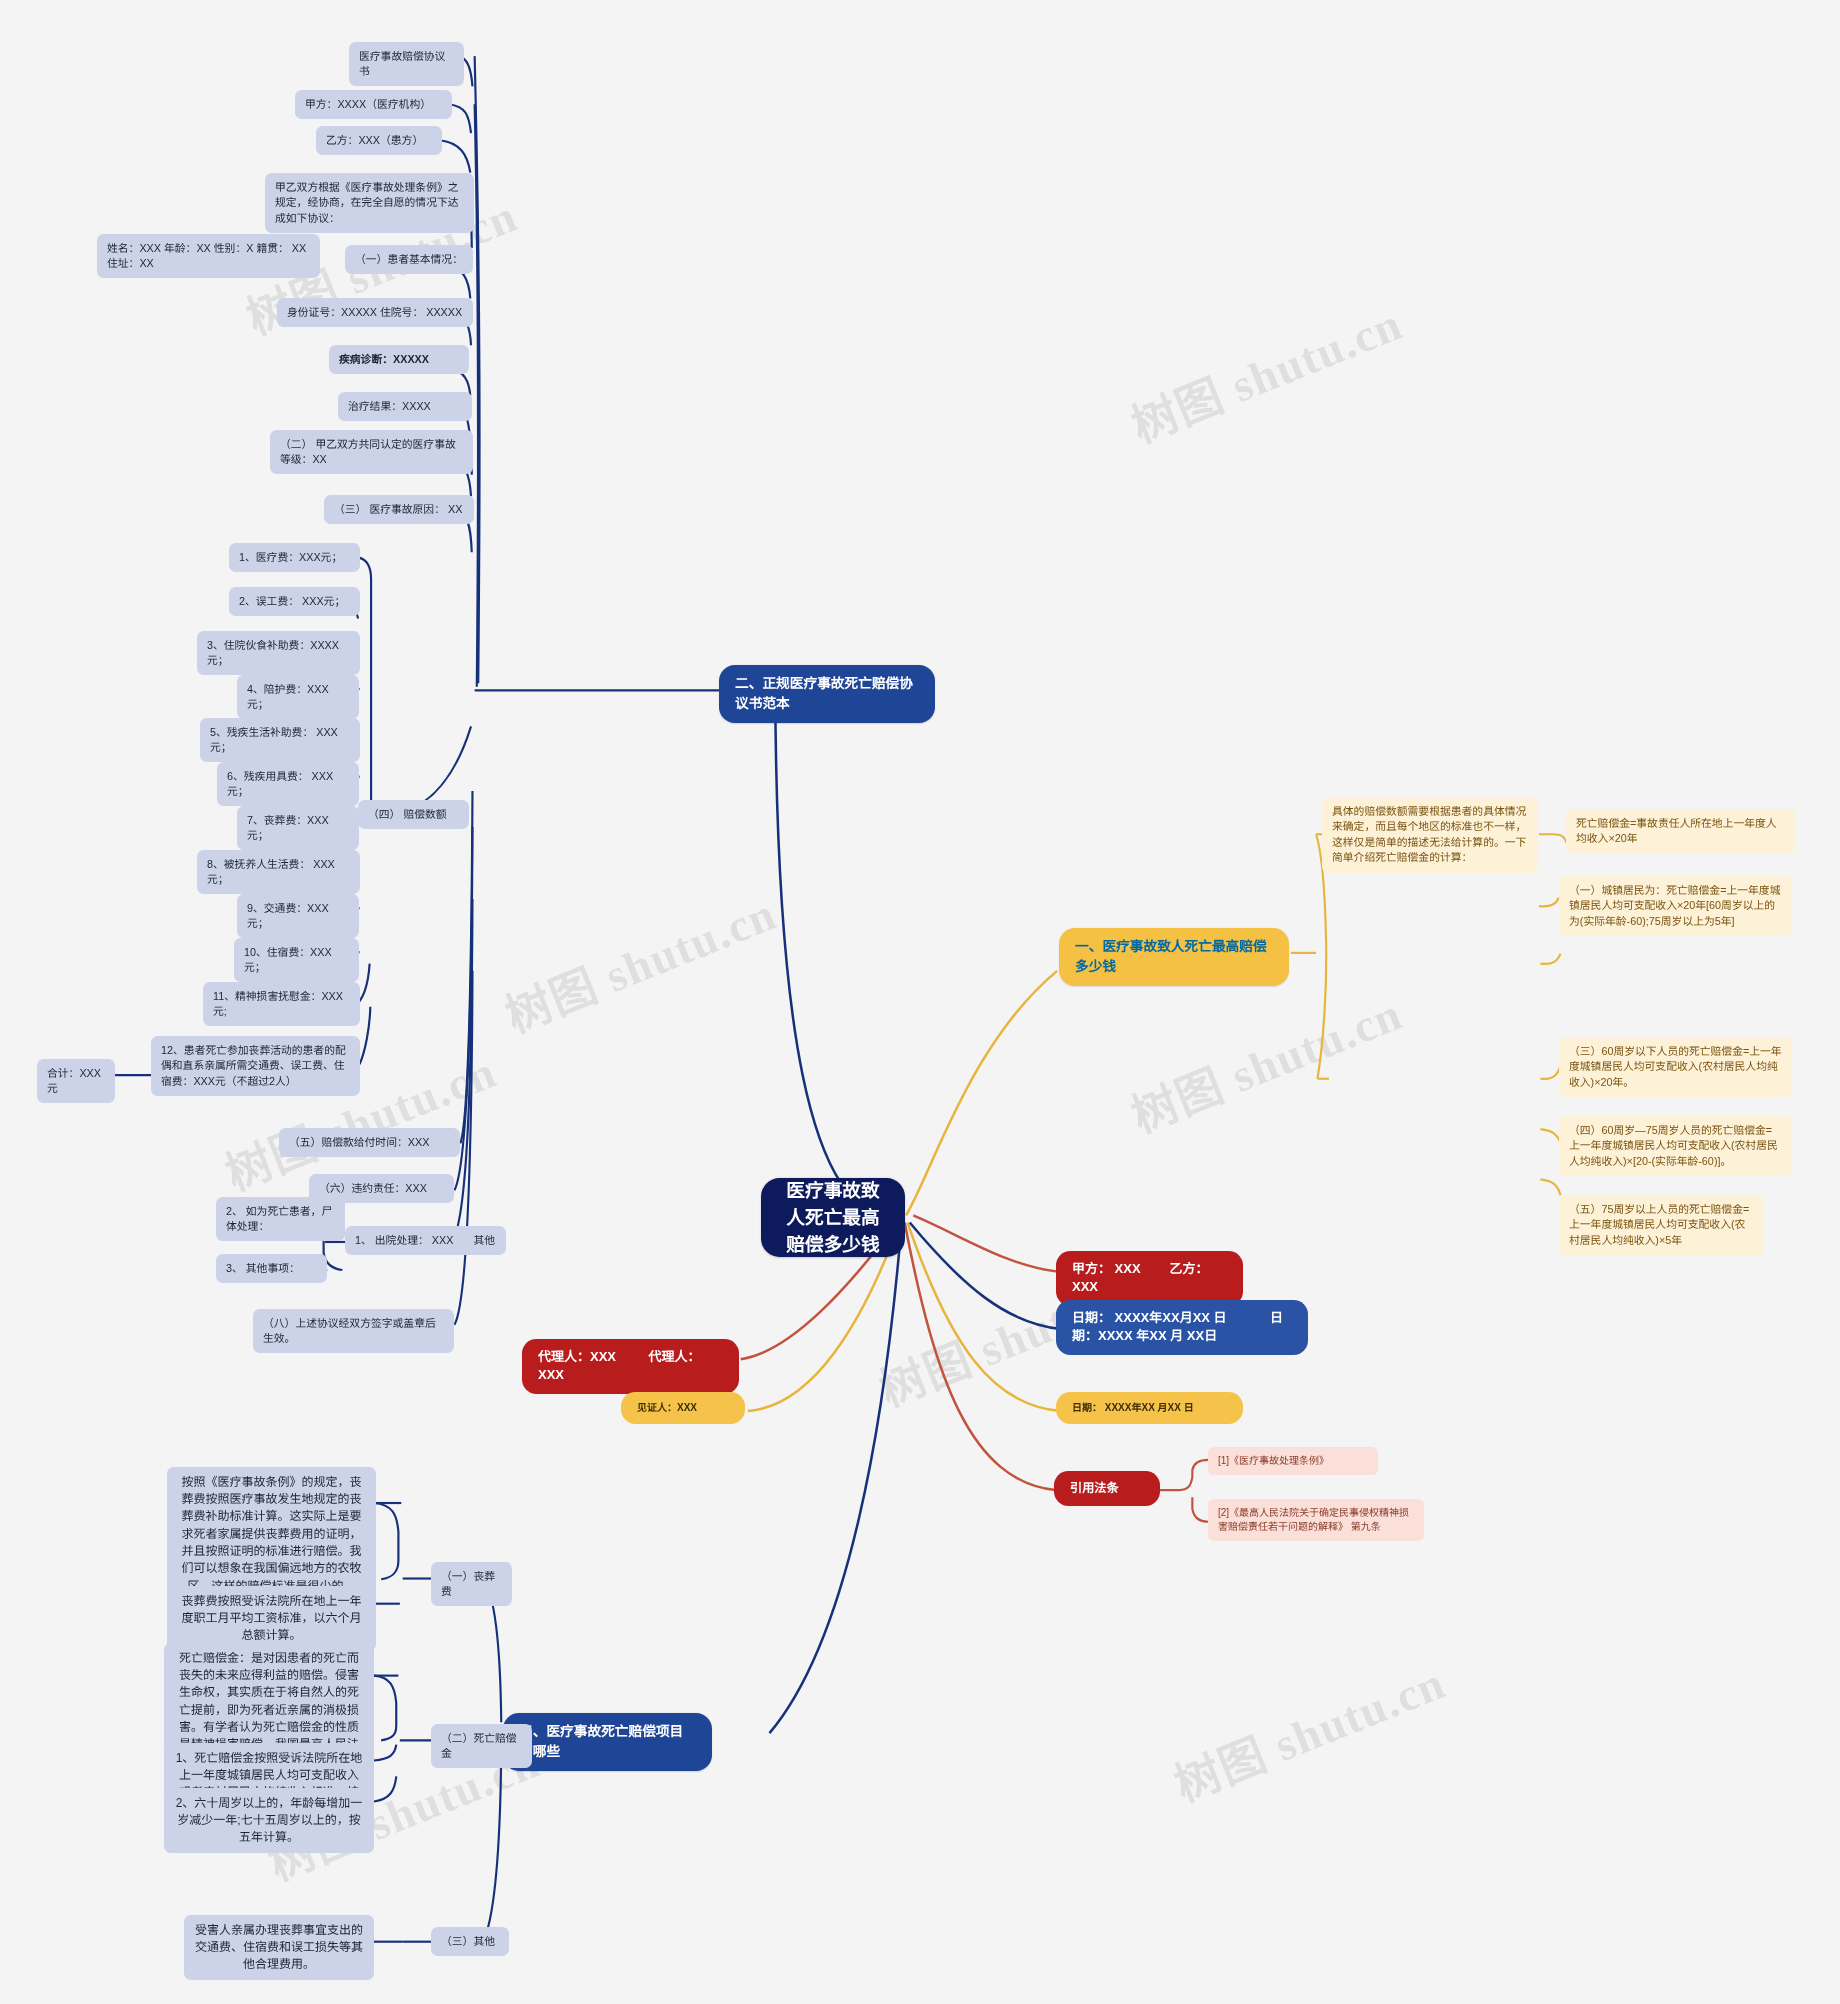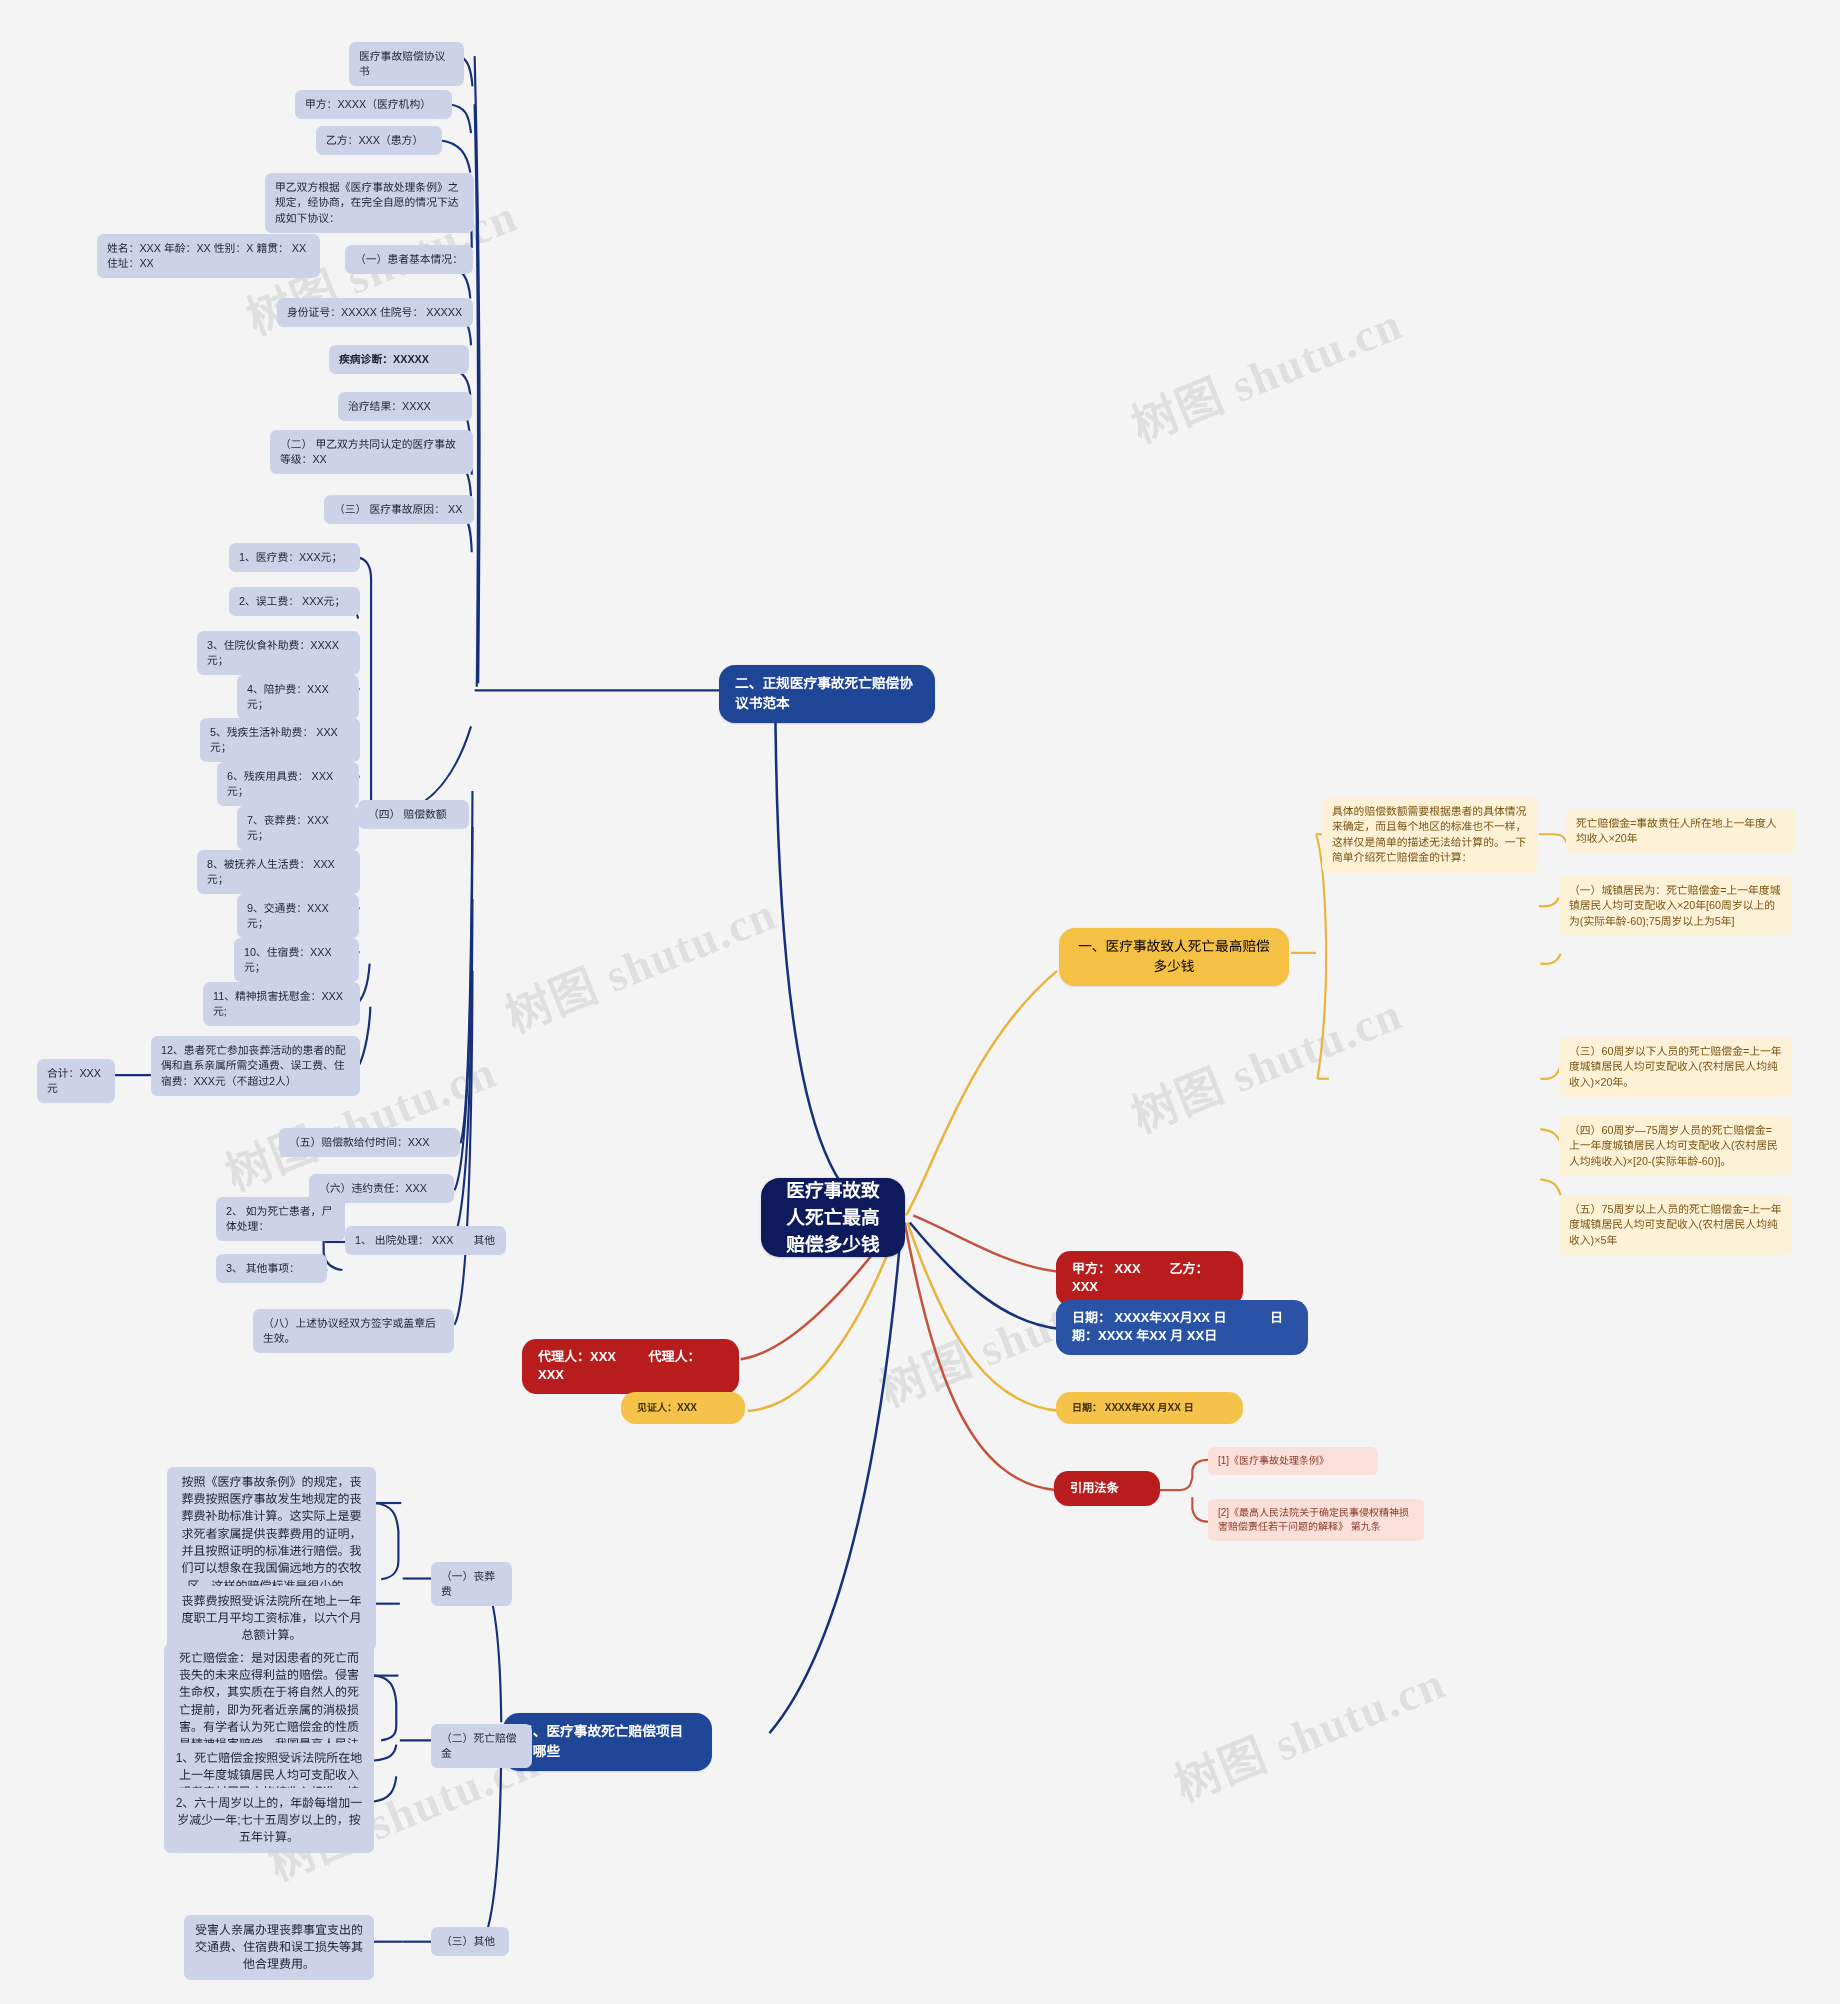--- a/index.html
+++ b/index.html
@@ -36,26 +36,25 @@
     box-shadow: 0 0.7px 2.2px rgba(0,0,0,.18);
   }
   .n-main-blue {
     background:#1e4596; color:#ffffff;
     border-radius: 16px;
     font-size: 13.7px; font-weight: 700;
     padding: 9.3px 16px;
     box-shadow: 0 0.7px 1.4px rgba(0,0,0,.15);
   }
   .n-main-yellow {
-    background:#f5c144; color:#000000;
+    background:#f5c144; color:#0369a1;
     border-radius: 16px;
-    font-size: 13.7px; font-weight: 400;
+    font-size: 13.7px; font-weight: 700;
     padding: 9.3px 16px;
     box-shadow: 0 0.7px 1.4px rgba(0,0,0,.12);
-    text-align: center;
   }
   .n-lav {
     background:#ccd3e8; color:#1b2437;
     font-size: 10.8px; font-weight: 500;
     border-radius: 6.5px;
   }
   .n-lav-sm { font-size: 12px; text-align: center; }
   .n-cream {
     background:#fdf1d7; color:#7a5410;
     font-size: 10.8px; font-weight: 500;
@@ -272,21 +271,21 @@
   <div class="node n-lav" style="left:253px; top:1309px; width:201px;">（八）上述协议经双方签字或盖章后生效。</div>
 
   <div class="node n-main-yellow" style="left:1059px; top:928px; width:230px;">一、医疗事故致人死亡最高赔偿多少钱</div>
 
   <div class="node n-cream" style="left:1322px; top:797px; width:216px;">具体的赔偿数额需要根据患者的具体情况来确定，而且每个地区的标准也不一样，这样仅是简单的描述无法给计算的。一下简单介绍死亡赔偿金的计算：</div>
   <div class="node n-cream" style="left:1566px; top:809px; width:230px;">死亡赔偿金=事故责任人所在地上一年度人均收入×20年</div>
 
   <div class="node n-cream" style="left:1559px; top:876px; width:233px;">（一）城镇居民为：死亡赔偿金=上一年度城镇居民人均可支配收入×20年[60周岁以上的为(实际年龄-60);75周岁以上为5年]</div>
   <div class="node n-cream" style="left:1559px; top:1037px; width:233px;">（三）60周岁以下人员的死亡赔偿金=上一年度城镇居民人均可支配收入(农村居民人均纯收入)×20年。</div>
   <div class="node n-cream" style="left:1559px; top:1116px; width:233px;">（四）60周岁—75周岁人员的死亡赔偿金=上一年度城镇居民人均可支配收入(农村居民人均纯收入)×[20-(实际年龄-60)]。</div>
-  <div class="node n-cream" style="left:1559px; top:1195px; width:233px;">（五）75周岁以上人员的死亡赔偿金=上一年度城镇居民人均可支配收入(农村居民人均纯收入)×5年</div>
+  <div class="node n-cream" style="left:1559px; top:1195px; width:205px;">（五）75周岁以上人员的死亡赔偿金=上一年度城镇居民人均可支配收入(农村居民人均纯收入)×5年</div>
 
   <div class="node n-red-pill" style="left:1056px; top:1251px; width:187px;">甲方： XXX        乙方：XXX</div>
   <div class="node n-blue-pill" style="left:1056px; top:1300px; width:252px;">日期： XXXX年XX月XX 日            日期：XXXX 年XX 月 XX日</div>
   <div class="node n-yellow-pill" style="left:1056px; top:1392px; width:187px;">日期： XXXX年XX 月XX 日</div>
   <div class="node n-red-pill" style="left:522px; top:1339px; width:217px;">代理人：XXX         代理人：XXX</div>
   <div class="node n-yellow-pill" style="left:621px; top:1392px; width:124px;">见证人：XXX</div>
 
   <div class="node n-red-pill" style="left:1054px; top:1471px; width:106px; font-size:12.2px;">引用法条</div>
   <div class="node n-pink" style="left:1208px; top:1447px; width:170px;">[1]《医疗事故处理条例》</div>
   <div class="node n-pink" style="left:1208px; top:1499px; width:216px;">[2]《最高人民法院关于确定民事侵权精神损害赔偿责任若干问题的解释》 第九条</div>

